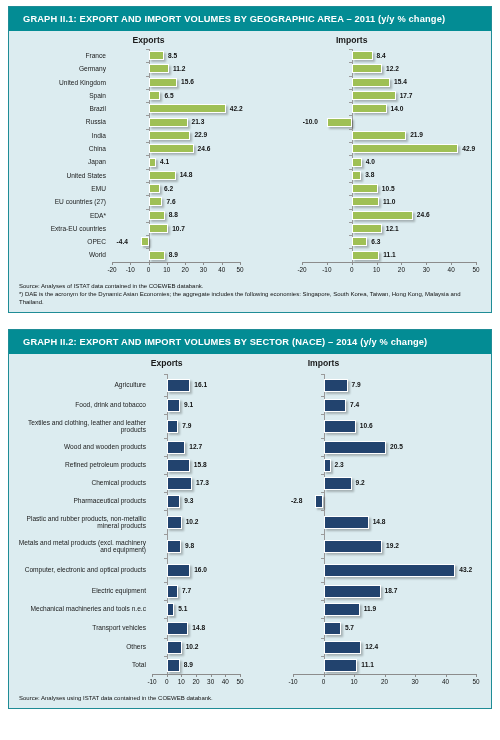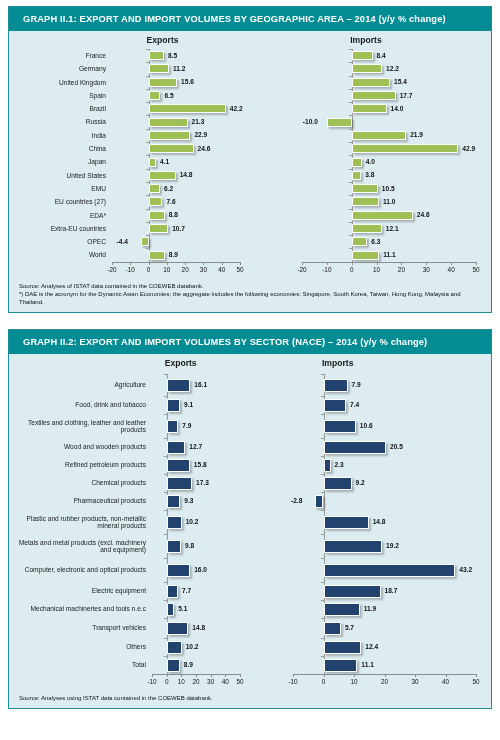--- a/index.html
+++ b/index.html
@@ -22,21 +22,21 @@
     letter-spacing: .15px;
     padding: 7px 0 7px 14px;
   }
   .panel-body { padding: 4px 0 2px 0; }
 
   .charts-row { display: flex; width: 100%; }
   .chart-col { position: relative; }
 
   .col-title {
     font-size: 8.6px; font-weight: bold; color: #1a1a1a;
-    position: absolute; top: 0; text-align: right;
+    position: absolute; top: 0; text-align: center;
   }
 
   .rows { position: relative; }
   .row {
     display: flex; align-items: center;
     width: 100%;
   }
   .rowlabel {
     font-size: 6.6px; color: #1a1a1a; text-align: right;
     padding-right: 6px; line-height: 1.12;
@@ -79,21 +79,21 @@
   .source {
     font-size: 6px; color: #111; line-height: 1.35;
     padding: 5px 10px 6px 10px;
   }
   .gap { height: 10px; }
 </style>
 </head>
 <body>
 
 <div class="panel">
-  <div class="panel-header">GRAPH II.1: EXPORT AND IMPORT VOLUMES BY GEOGRAPHIC AREA – 2014 (y/y  % change)</div>
+  <div class="panel-header">GRAPH II.1: EXPORT AND IMPORT VOLUMES BY GEOGRAPHIC AREA – 2011 (y/y  % change)</div>
   <div class="panel-body">
     <div class="charts-row">
       <div class="chart-col" id="g1-exports" style="width: 241px; padding-top: 14px;">
           <div class="col-title" style="left: 109.571px; width: 60px;">Exports</div>
           <div class="rows">
             <div class="row" style="height: 13.3px;">
               <div class="rowlabel" style="width: 103px; flex: 0 0 103px;">France</div>
               <div class="plot" style="width: 128px; flex: 0 0 128px;">
                 <div class="axis-line" style="left: 36.5714px;"></div>
                 <div class="tickmark" style="left: 33.5714px; top: 0px;"></div>

